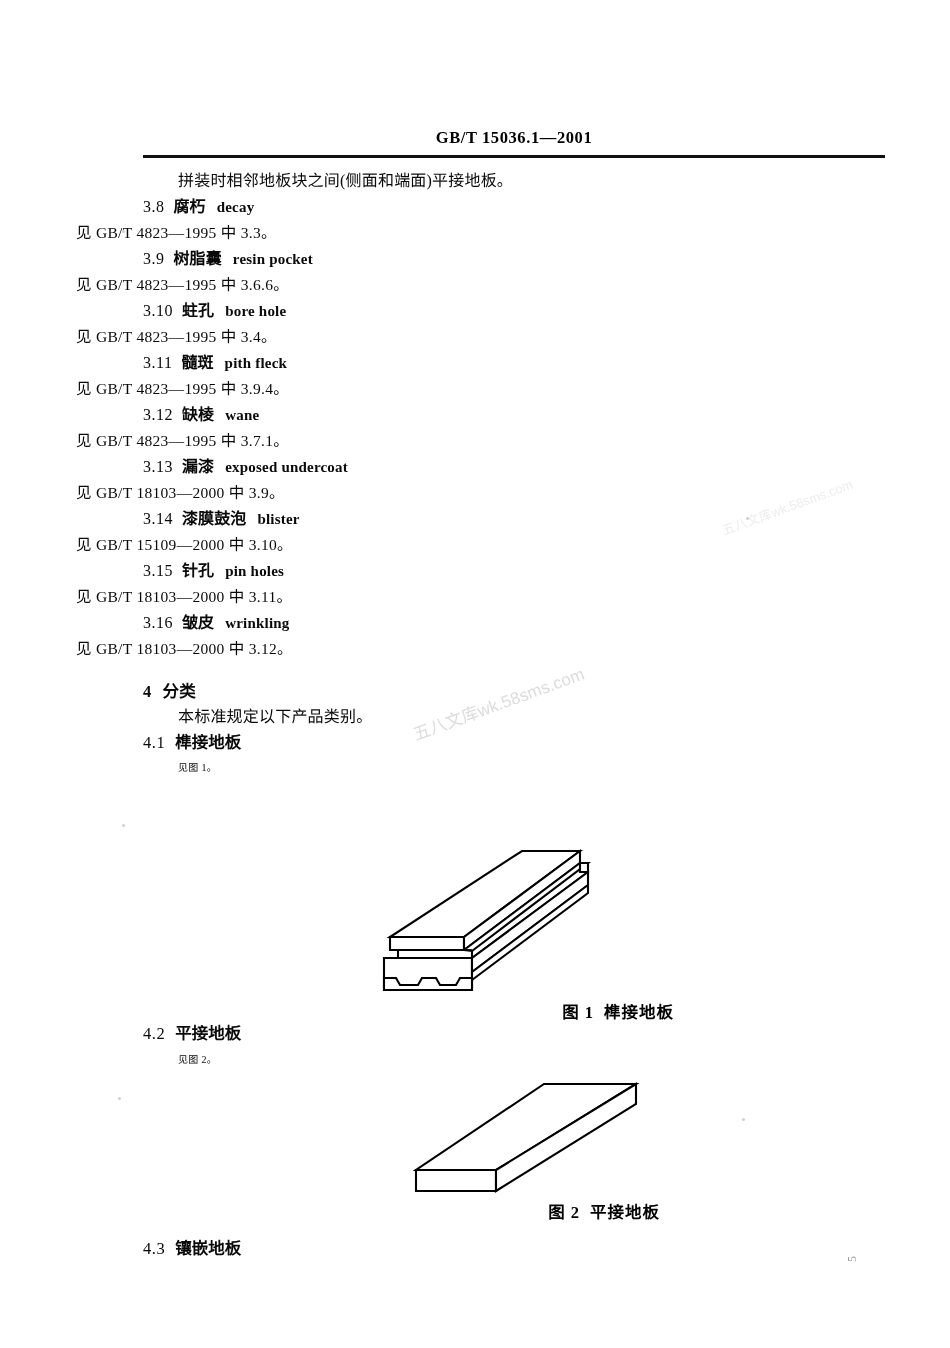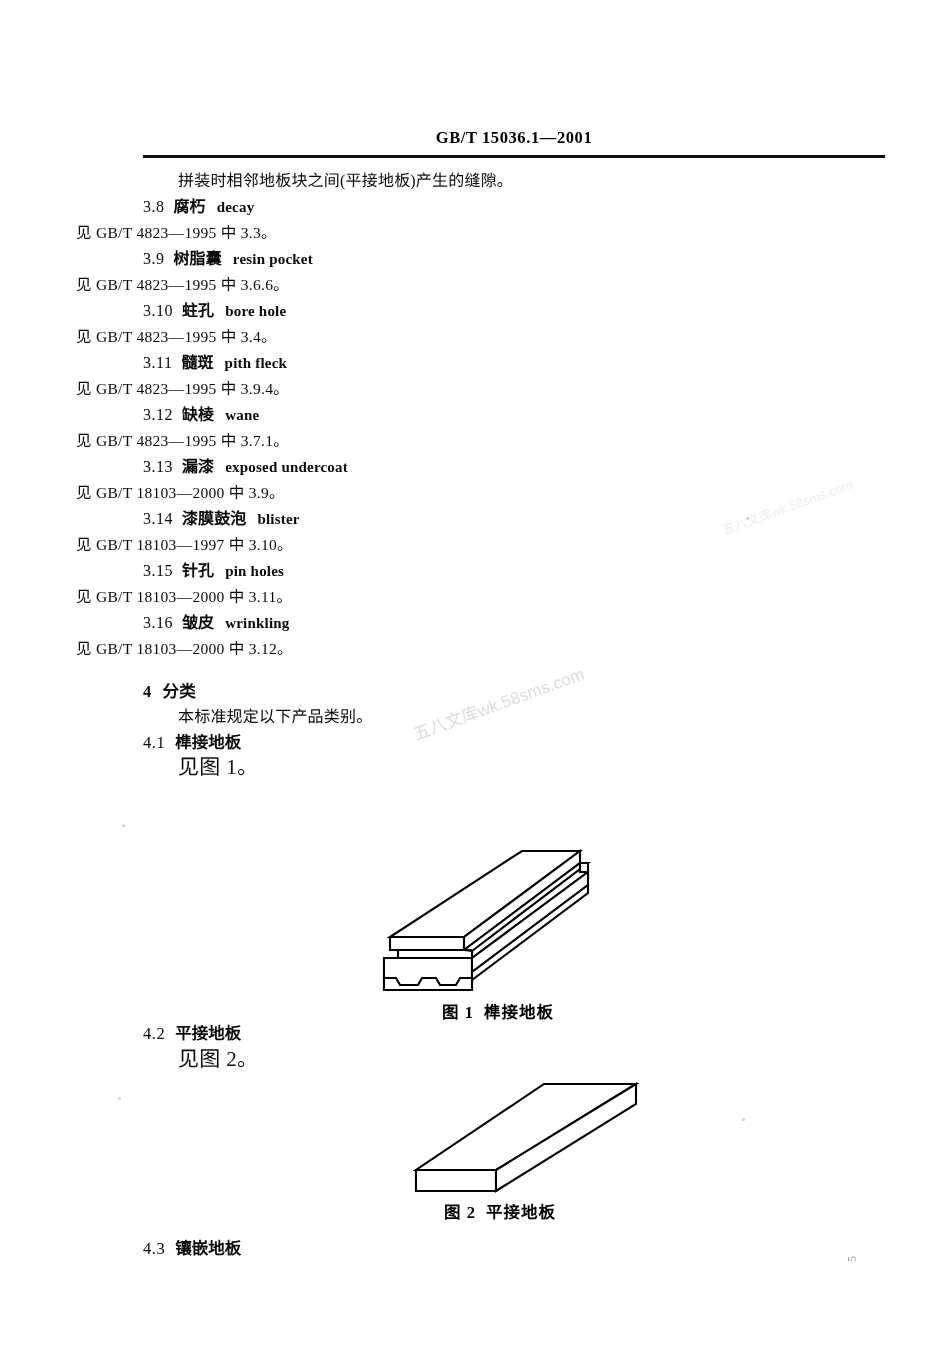--- a/index.html
+++ b/index.html
@@ -101,35 +101,35 @@
     font-size: 16.5px;
   }
   .sub-head .num {
     font-weight: normal;
     margin-right: 10px;
     letter-spacing: 0.5px;
     text-align: center;
   }
   .sub-ref {
     margin-left: 178px;
-    font-size: 21px;
+    font-size: 10px;
     letter-spacing: 0.3px;
   }
   .gap-before { margin-top: 17px; }
   .gap-small  { }
 
   
   .figure {
     position: absolute;
   }
   .figure svg { display: block; }
   .fig-caption {
     font-size: 16.5px;
     font-weight: bold;
-    text-align: left;
+    text-align: right;
     letter-spacing: 1px;
     white-space: nowrap;
   }
   .fig-caption .fignum { font-weight: bold; margin-right: 10px; }
 
   #figure-1 { top: 845px; left: 374px; }
   #figure-1 .fig-caption { margin-top: -6px; margin-left: 68px; }
   #figure-2 { top: 1078px; left: 400px; }
   #figure-2 .fig-caption { margin-top: -4px; margin-left: 44px; }
 
@@ -170,21 +170,21 @@
 
 <div id="page">
 
   <div class="page-header">
     <div class="header-code">GB/T  15036.1—2001</div>
   </div>
   <div class="header-rule"></div>
 
   <div class="body-block">
 
-    <div class="line lead-para">拼装时相邻地板块之间(平接地板)产生的缝隙。</div>
+    <div class="line lead-para">拼装时相邻地板块之间(侧面和端面)平接地板。</div>
 
     <div class="line term-head">
       <span class="num">3.8</span><span class="cn">腐朽</span><span class="en">decay</span>
     </div>
     <div class="line term-ref">见 GB/T 4823—1995 中 3.3。</div>
 
     <div class="line term-head">
       <span class="num">3.9</span><span class="cn">树脂囊</span><span class="en">resin pocket</span>
     </div>
     <div class="line term-ref">见 GB/T 4823—1995 中 3.6.6。</div>
@@ -205,21 +205,21 @@
     <div class="line term-ref">见 GB/T 4823—1995 中 3.7.1。</div>
 
     <div class="line term-head">
       <span class="num">3.13</span><span class="cn">漏漆</span><span class="en">exposed undercoat</span>
     </div>
     <div class="line term-ref">见 GB/T 18103—2000 中 3.9。</div>
 
     <div class="line term-head">
       <span class="num">3.14</span><span class="cn">漆膜鼓泡</span><span class="en">blister</span>
     </div>
-    <div class="line term-ref">见 GB/T 18103—1997 中 3.10。</div>
+    <div class="line term-ref">见 GB/T 15109—2000 中 3.10。</div>
 
     <div class="line term-head">
       <span class="num">3.15</span><span class="cn">针孔</span><span class="en">pin holes</span>
     </div>
     <div class="line term-ref">见 GB/T 18103—2000 中 3.11。</div>
 
     <div class="line term-head">
       <span class="num">3.16</span><span class="cn">皱皮</span><span class="en">wrinkling</span>
     </div>
     <div class="line term-ref">见 GB/T 18103—2000 中 3.12。</div>

